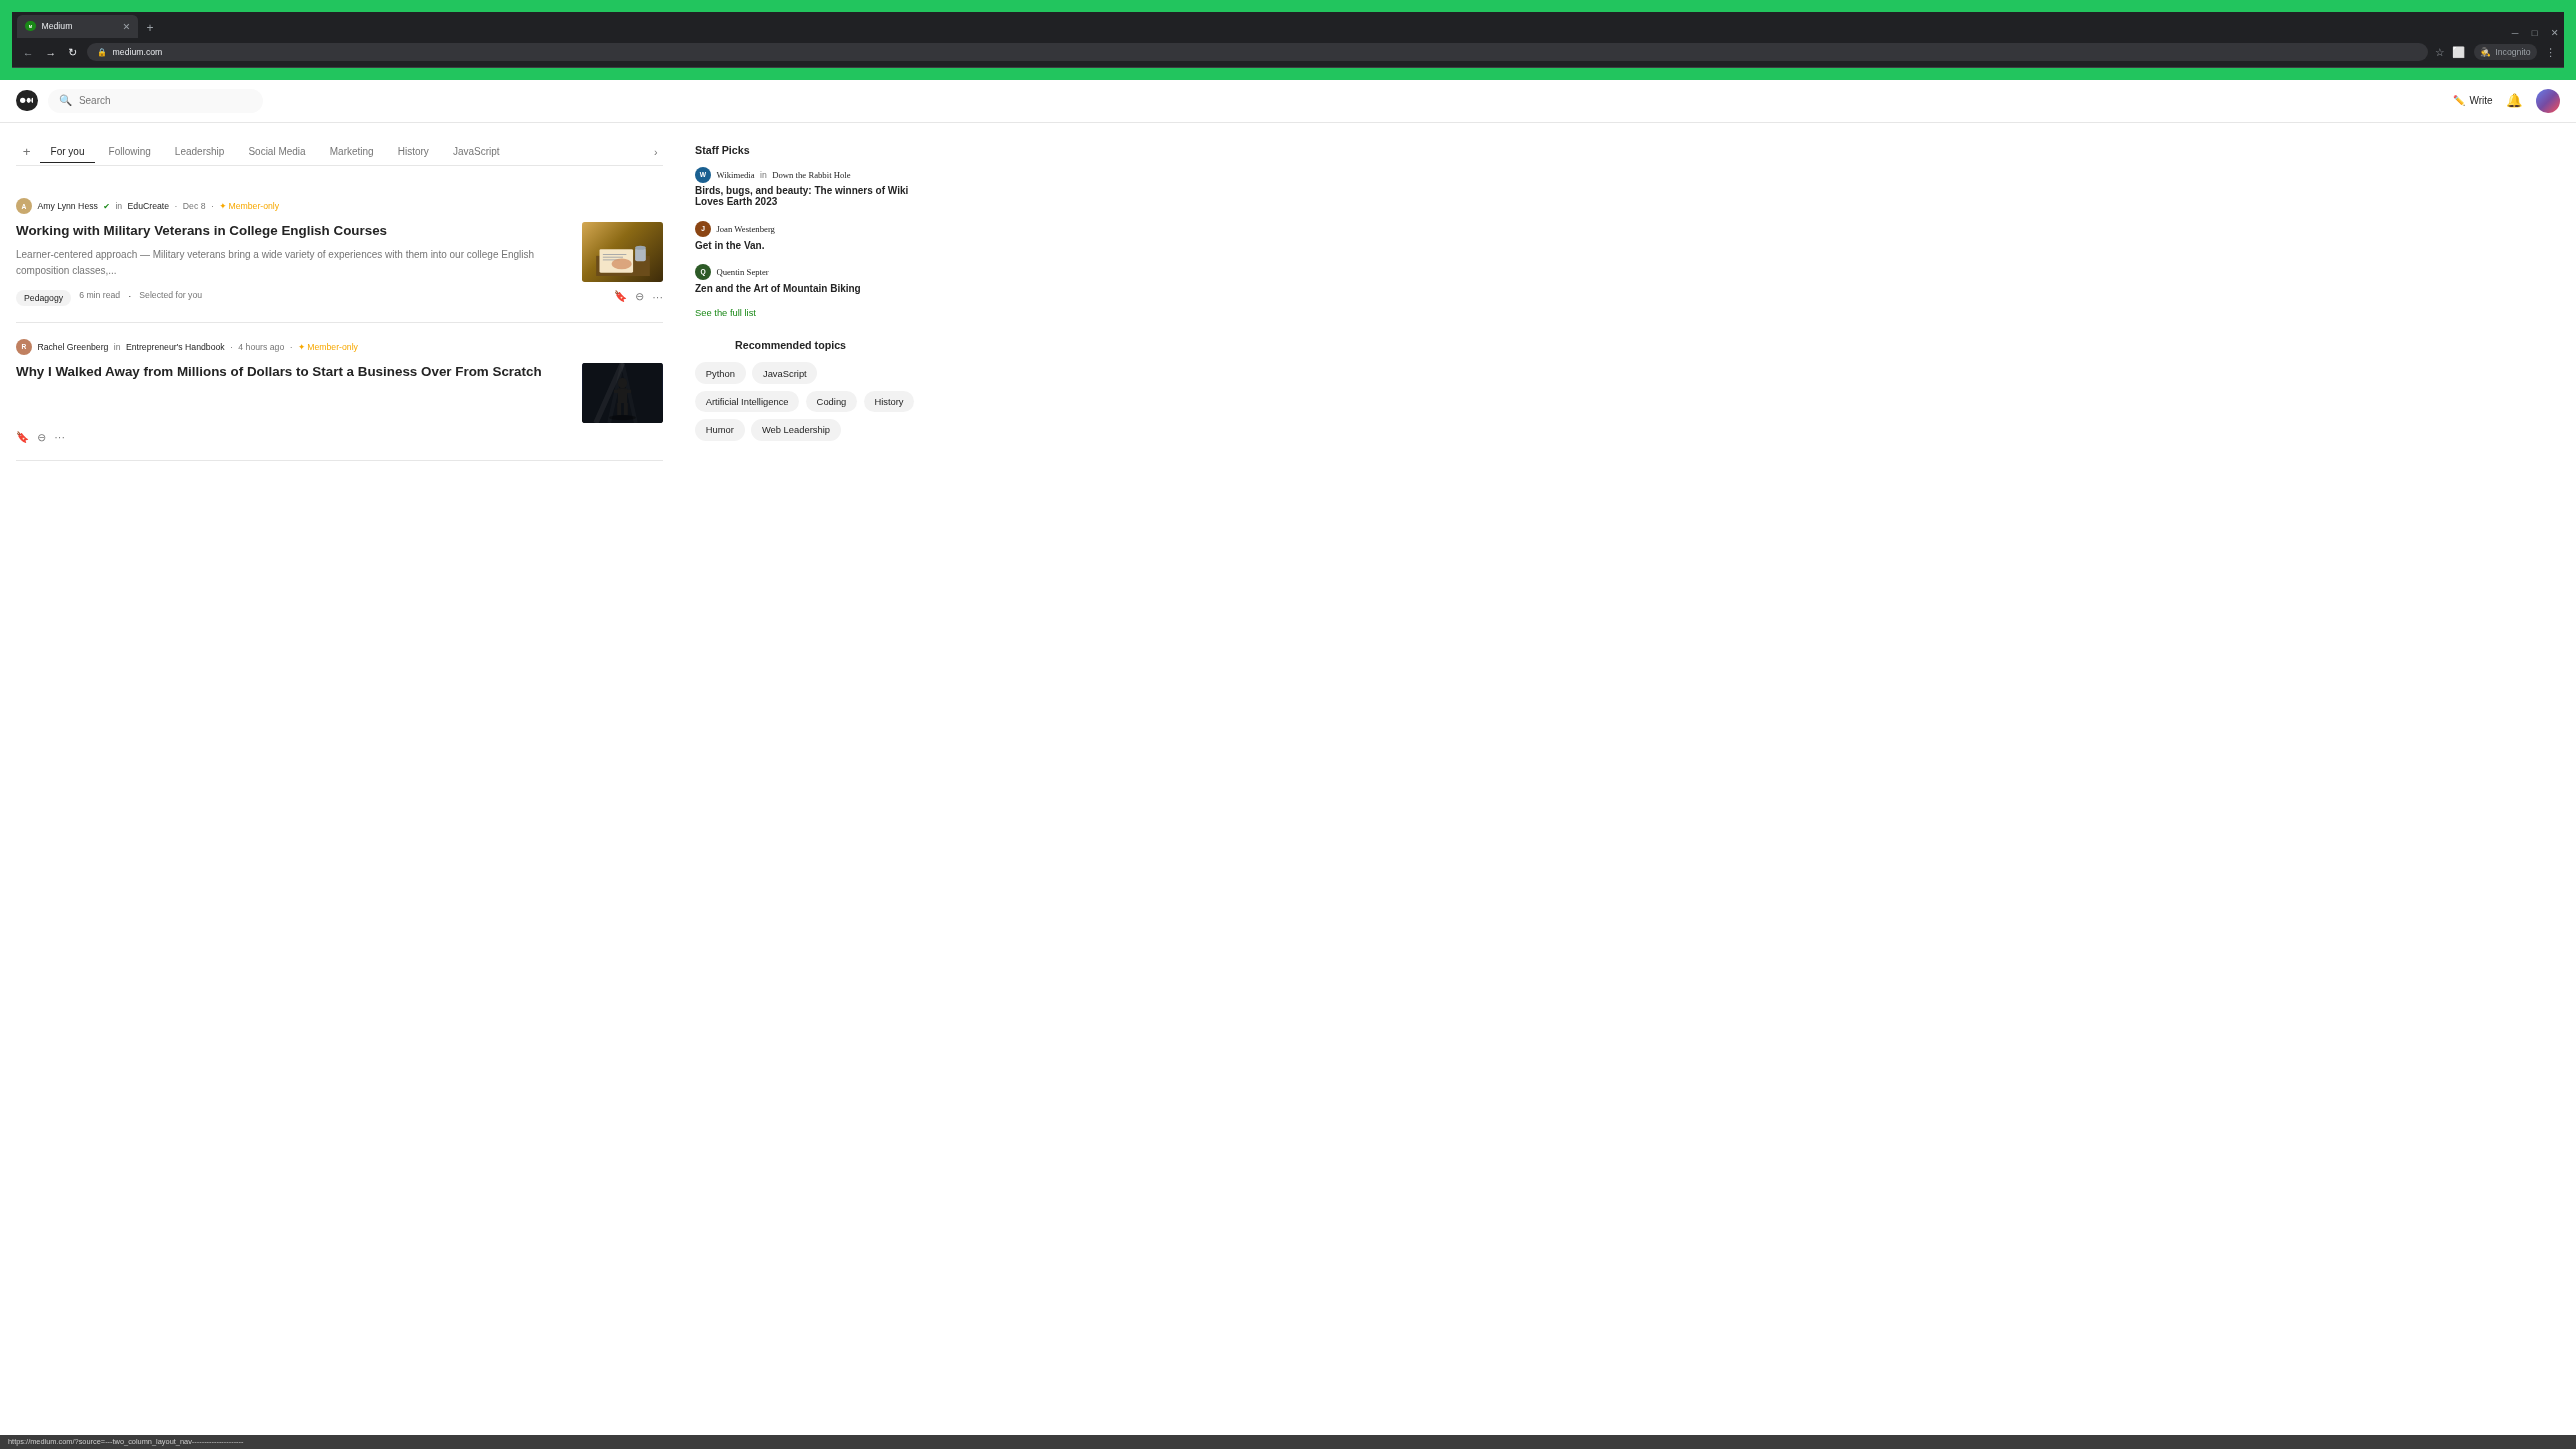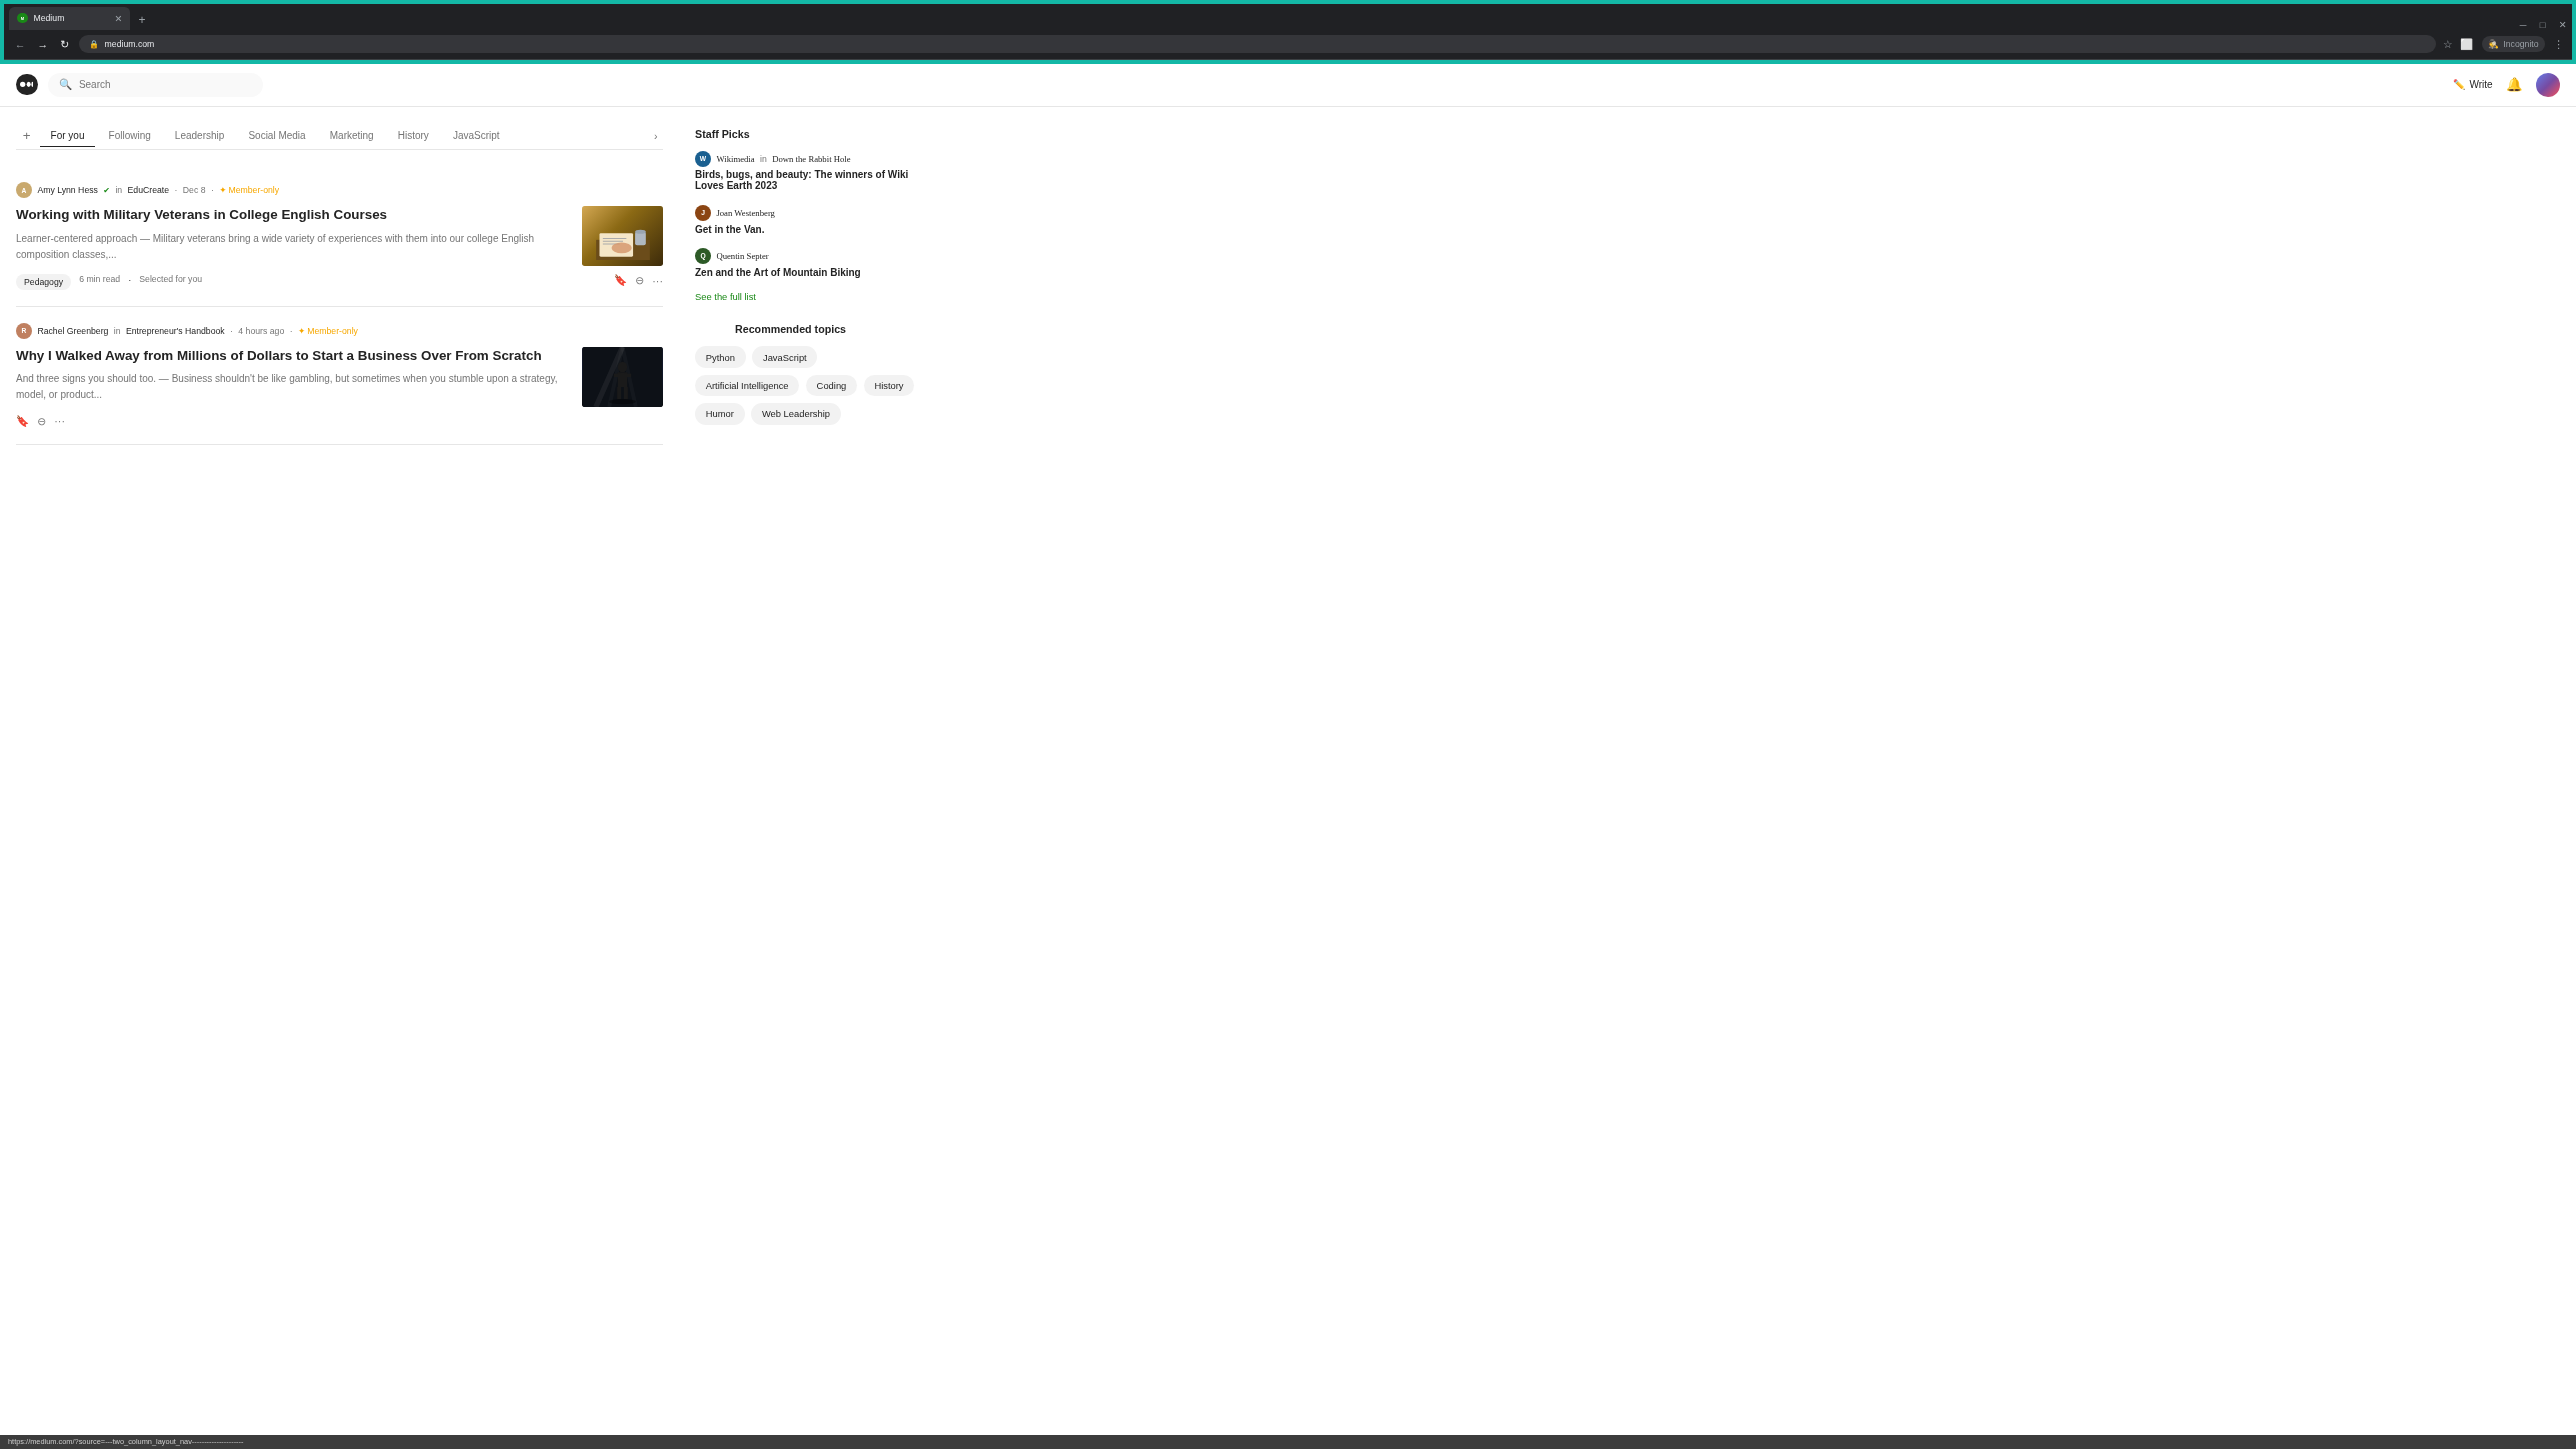--- a/index.html
+++ b/index.html
@@ -5,22 +5,22 @@
     * { margin: 0; padding: 0; box-sizing: border-box; }
     body {
       font-family: -apple-system, BlinkMacSystemFont, 'Segoe UI', sans-serif;
       background: #fff;
       color: #242424;
       font-size: 9.4px;
     }
 
     
     .browser-chrome {
-      background: #14b8a6;
-      padding: 4px;
+      background: #22c55e;
+      padding: 12px;
     }
     .browser-tab-bar {
       display: flex;
       align-items: flex-end;
       background: #202124;
       height: 25.5px;
       padding: 0 5.4px;
       gap: 2.7px;
     }
     .browser-tab {
@@ -624,21 +624,20 @@
           <span>·</span>
           <span class="member-badge">
             <span>✦</span>
             <span>Member-only</span>
           </span>
         </div>
 
         <div class="article-body">
           <div class="article-text">
             <div class="article-title">Why I Walked Away from Millions of Dollars to Start a Business Over From Scratch</div>
-            <div class="article-excerpt">And three signs you should too. — Business shouldn't be like gambling, but sometimes when you stumble upon a strategy, model, or product...</div>
           </div>
           <div class="article-thumbnail">
             <div class="thumbnail-2">
 
               <svg width="81" height="60" viewBox="0 0 120 90" style="display:block;">
                 <rect width="120" height="90" fill="#0d1117"></rect>
 
                 <line x1="60" y1="0" x2="20" y2="90" stroke="#ffffff10" stroke-width="8"></line>
                 <line x1="60" y1="0" x2="40" y2="90" stroke="#ffffff08" stroke-width="6"></line>
                 <line x1="60" y1="0" x2="80" y2="90" stroke="#ffffff08" stroke-width="6"></line>

